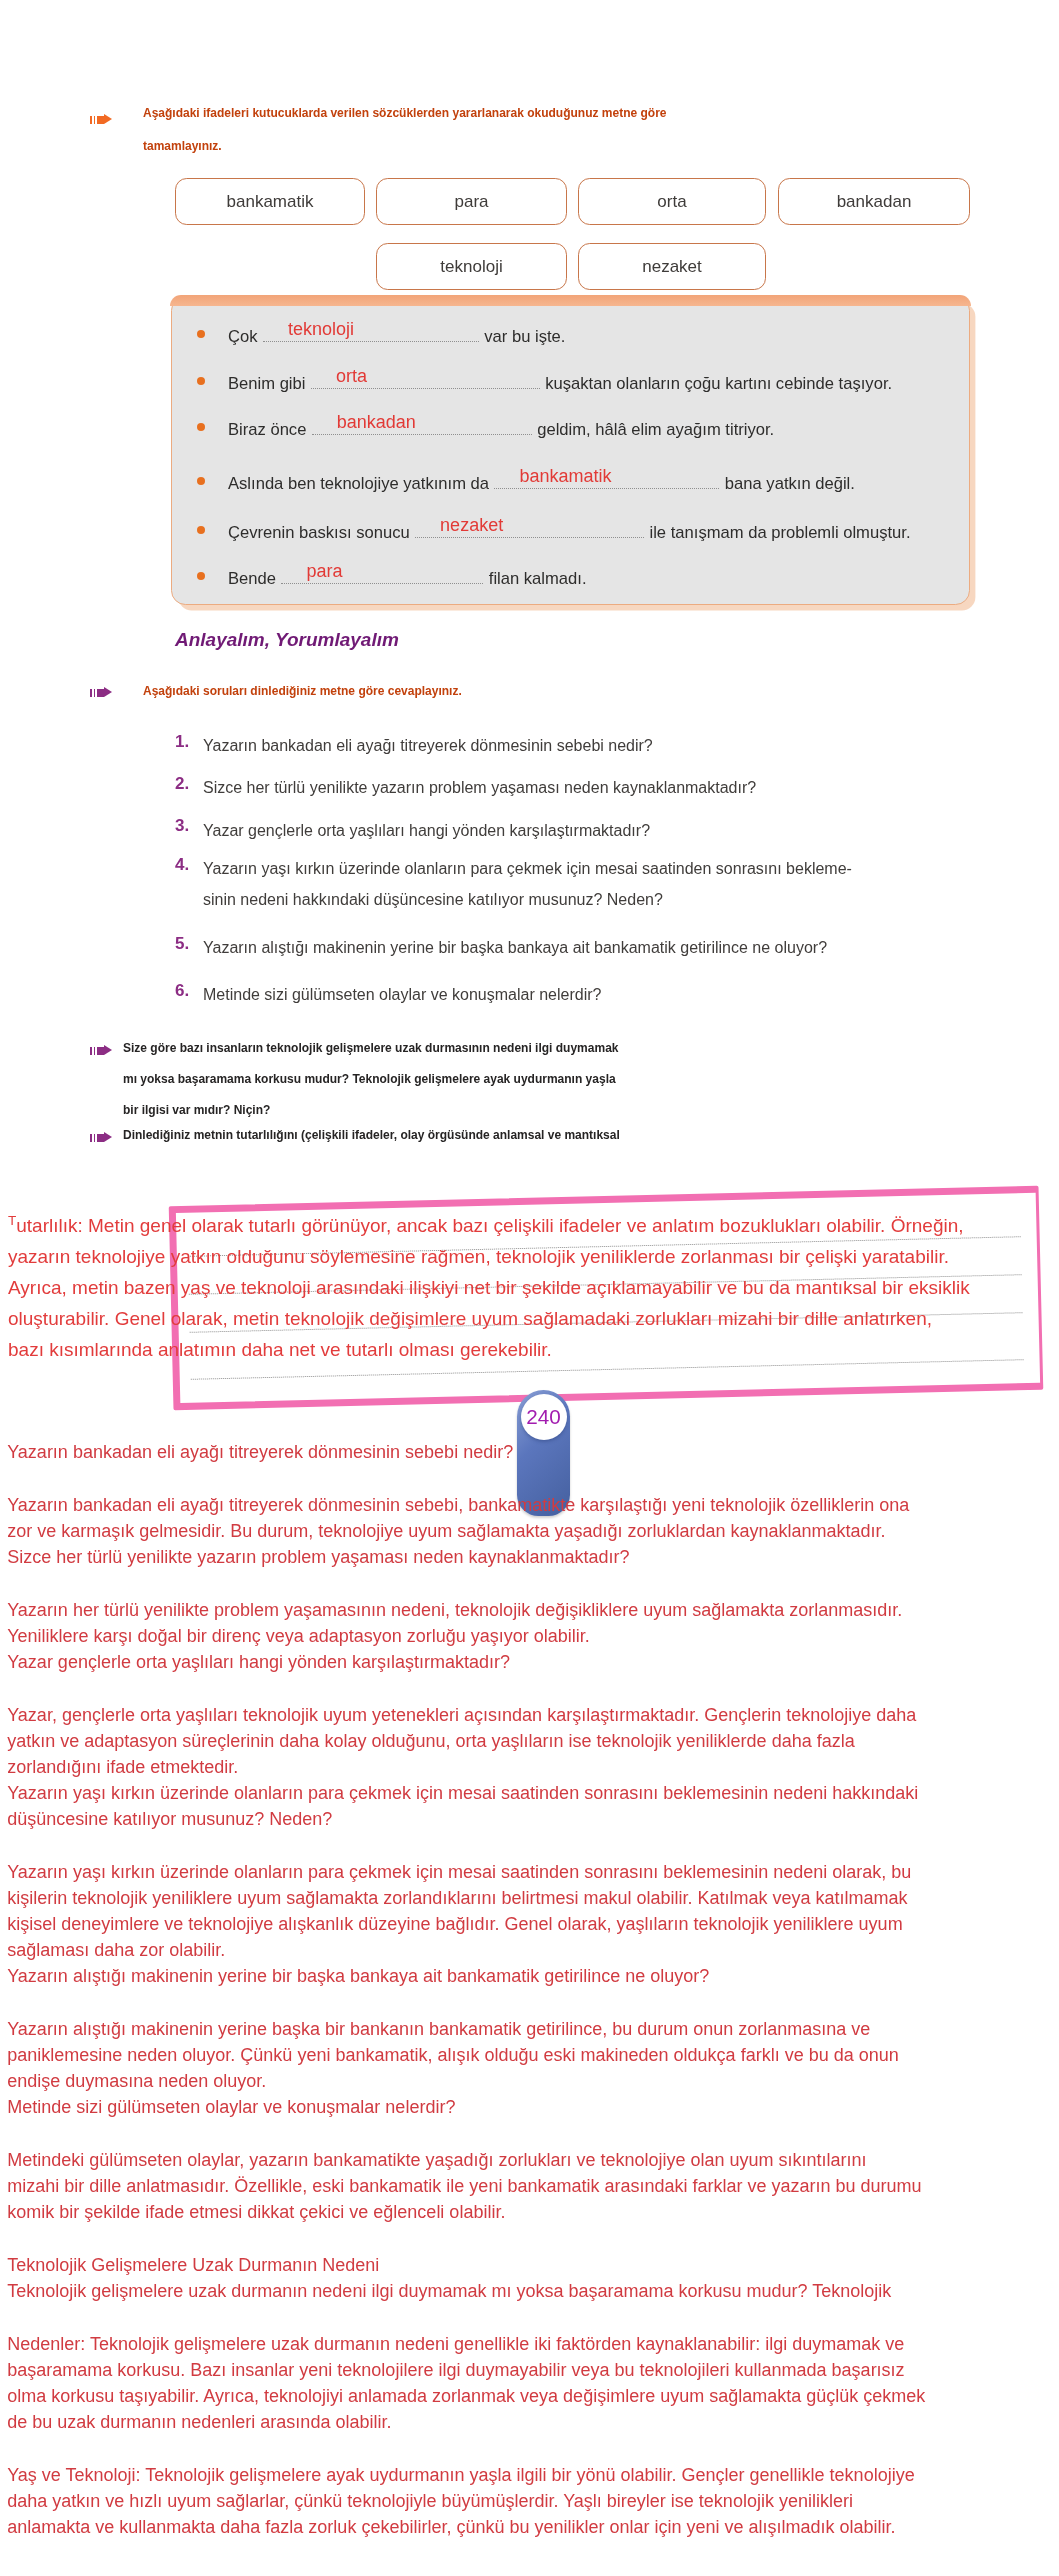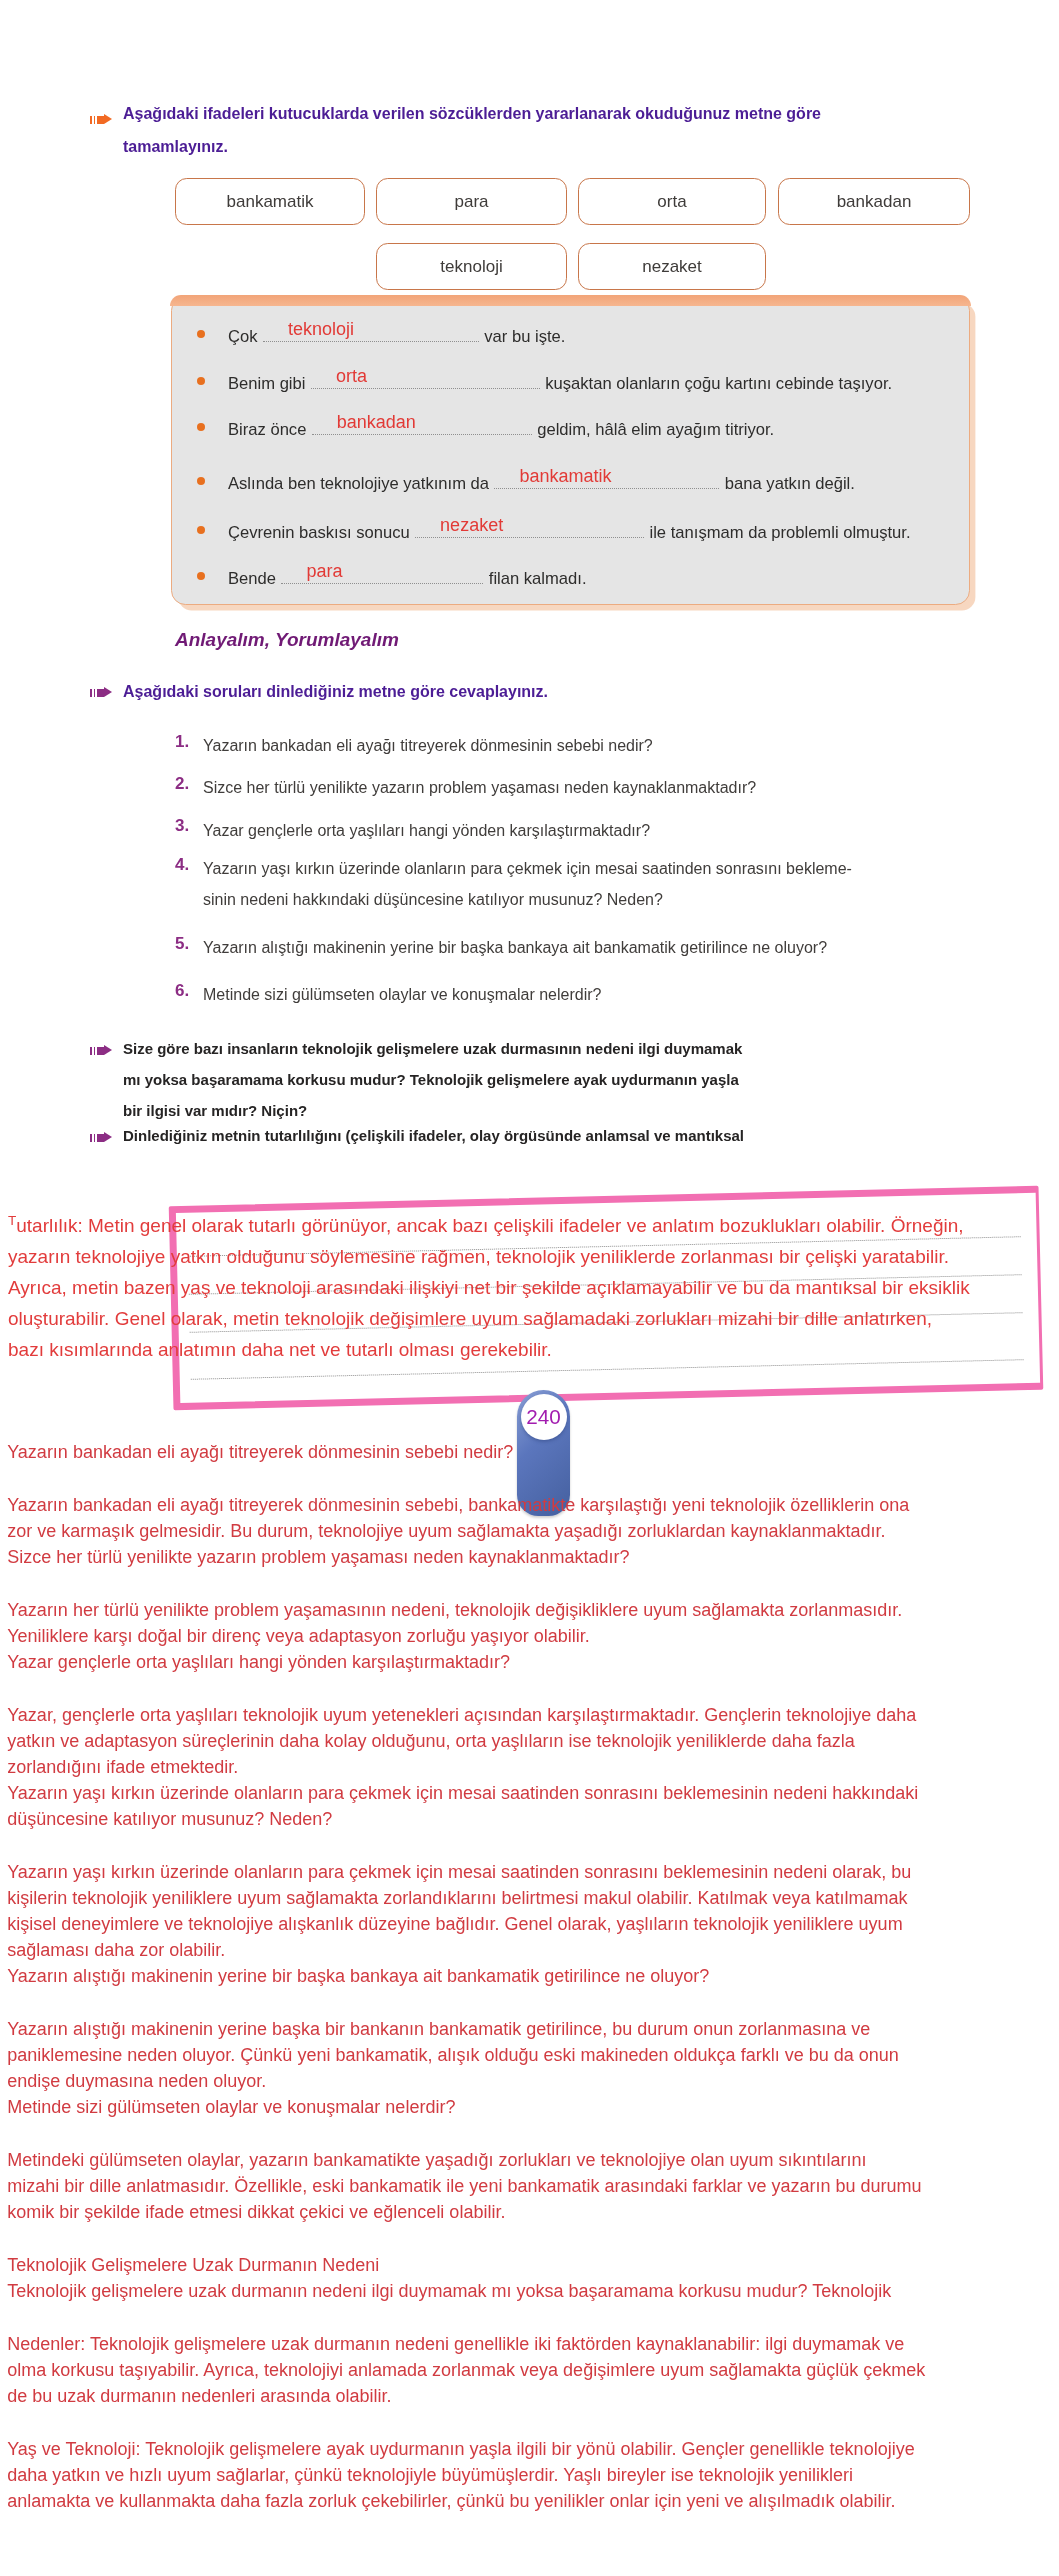--- a/index.html
+++ b/index.html
@@ -12,21 +12,21 @@
 
   
   .arrow{position:absolute;width:27px;height:11.7px;display:flex;align-items:center;}
   .arrow .stripes{width:9px;height:8px;margin-top:1.8px;
     background:repeating-linear-gradient(90deg,var(--ac) 0 1.8px,transparent 1.8px 3.6px);}
   .arrow .tail{width:5.4px;height:8px;margin-top:1.8px;background:var(--ac);}
   .arrow .head{width:0;height:0;border-left:8px solid var(--ac);
     border-top:5.8px solid transparent;border-bottom:5.8px solid transparent;}
 
   
-  .prompt{font-weight:bold;font-size:16px;line-height:33px;color:#4c1d95;}
+  .prompt{font-weight:bold;font-size:12px;line-height:33px;color:#c2410c;margin-left:20px;}
 
   
   .wordbox{position:absolute;height:45px;border:1.8px solid #c8764a;border-radius:11.7px;
     display:flex;align-items:center;justify-content:center;font-size:17px;color:#3f3c3a;background:#fff;}
 
   
   .exbox{position:absolute;left:171px;top:296px;width:797px;height:307px;background:#e5e5e5;
     border:1.8px solid #ecab80;border-radius:14.4px;
     box-shadow:6.3px 6.3px 0 -0.9px rgba(240,176,130,.5);}
   .exbox .ribbon{position:absolute;left:-1.8px;top:-1.8px;right:-1.8px;height:10.8px;
@@ -40,21 +40,21 @@
 
   
   .heading{font-style:italic;font-weight:bold;font-size:19px;color:#701a75;}
 
   
   .qnum{position:absolute;font-weight:bold;font-size:17px;color:#8c2d84;}
   .qtext{position:absolute;font-size:16px;color:#403d3b;line-height:31px;}
   .qtext div{white-space:nowrap;}
 
   
-  .bprompt{position:absolute;font-weight:bold;font-size:15px;color:#262424;line-height:31px;}
+  .bprompt{position:absolute;font-weight:bold;font-size:12px;color:#262424;line-height:31px;}
   .bprompt div{white-space:nowrap;}
 
   
   .pinkbox{position:absolute;left:171px;top:1196px;width:860px;height:190px;background:#fff;
     border:7.2px solid #f26fb2;border-right-width:3.6px;border-radius:1.8px;
     transform:rotate(-1.35deg);}
   .pinkbox .dotline{position:absolute;left:10.8px;right:16px;border-bottom:1.8px dotted #8f8f8f;}
 
   
   .coh{position:absolute;left:8px;top:1205px;width:1051px;color:#e23c3c;font-size:19px;line-height:31px;}
@@ -255,20 +255,21 @@
       <div>Metindeki gülümseten olaylar, yazarın bankamatikte yaşadığı zorlukları ve teknolojiye olan uyum sıkıntılarını</div>
       <div>mizahi bir dille anlatmasıdır. Özellikle, eski bankamatik ile yeni bankamatik arasındaki farklar ve yazarın bu durumu</div>
       <div>komik bir şekilde ifade etmesi dikkat çekici ve eğlenceli olabilir.</div>
     </div>
   <div class="block">
       <div>Teknolojik Gelişmelere Uzak Durmanın Nedeni</div>
       <div>Teknolojik gelişmelere uzak durmanın nedeni ilgi duymamak mı yoksa başaramama korkusu mudur? Teknolojik</div>
     </div>
   <div class="block">
       <div>Nedenler: Teknolojik gelişmelere uzak durmanın nedeni genellikle iki faktörden kaynaklanabilir: ilgi duymamak ve</div>
+      <div>başaramama korkusu. Bazı insanlar yeni teknolojilere ilgi duymayabilir veya bu teknolojileri kullanmada başarısız</div>
       <div>olma korkusu taşıyabilir. Ayrıca, teknolojiyi anlamada zorlanmak veya değişimlere uyum sağlamakta güçlük çekmek</div>
       <div>de bu uzak durmanın nedenleri arasında olabilir.</div>
     </div>
   <div class="block">
       <div>Yaş ve Teknoloji: Teknolojik gelişmelere ayak uydurmanın yaşla ilgili bir yönü olabilir. Gençler genellikle teknolojiye</div>
       <div>daha yatkın ve hızlı uyum sağlarlar, çünkü teknolojiyle büyümüşlerdir. Yaşlı bireyler ise teknolojik yenilikleri</div>
       <div>anlamakta ve kullanmakta daha fazla zorluk çekebilirler, çünkü bu yenilikler onlar için yeni ve alışılmadık olabilir.</div>
     </div>
 </div>
 

